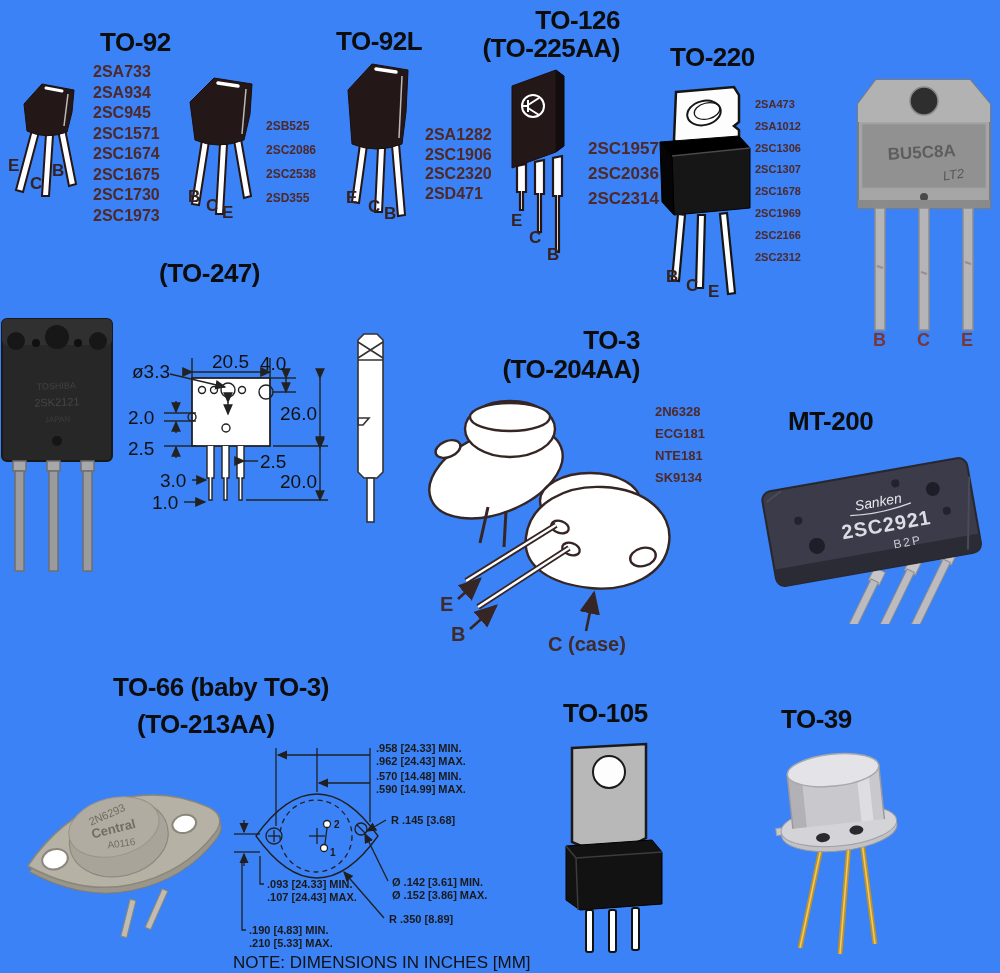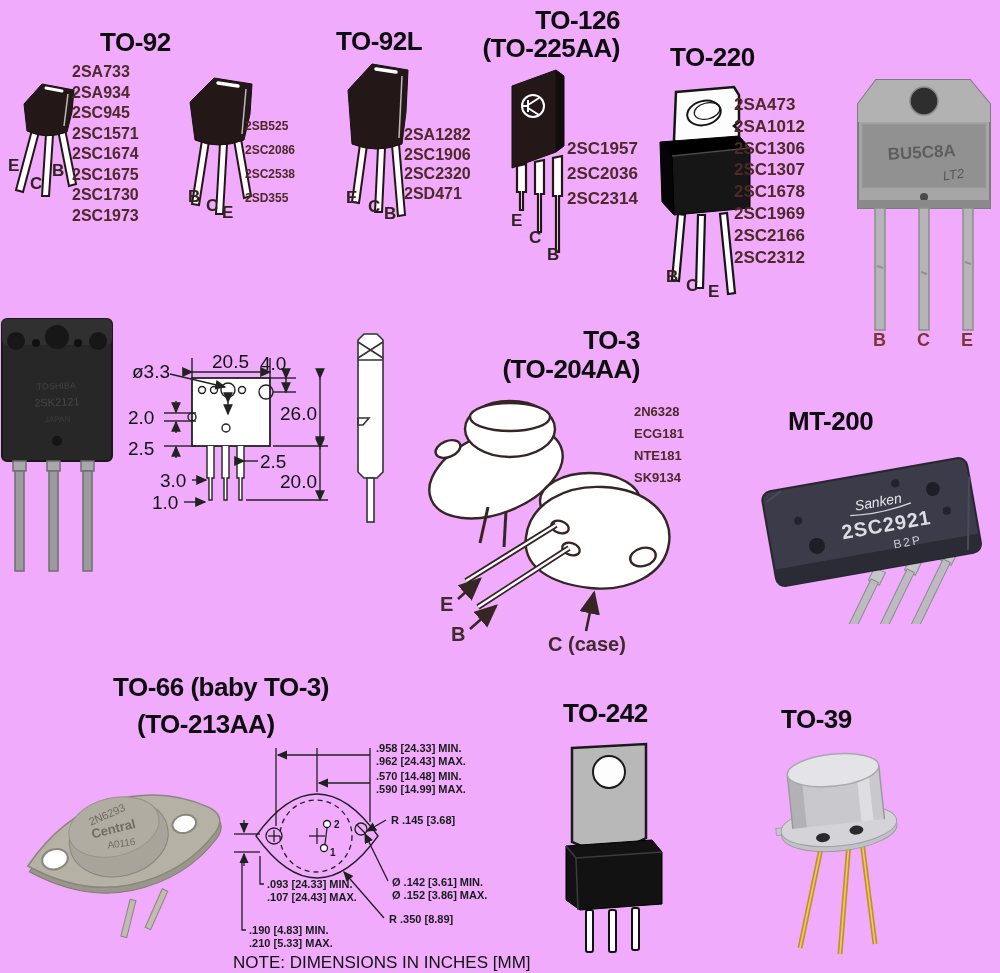--- a/index.html
+++ b/index.html
@@ -1,22 +1,22 @@
 <!DOCTYPE html>
 <html><head>
 <meta charset="utf-8">
 <style>
   html,body{margin:0;padding:0;background:#ffffff;}
-  #stage{position:relative;width:1000px;height:973px;background:#f0abfc;overflow:hidden;
+  #stage{position:relative;width:1000px;height:973px;background:#3b82f6;overflow:hidden;
          font-family:"Liberation Sans",sans-serif;}
   .abs{position:absolute;}
   .h1{font-size:26px;font-weight:700;color:#0d0d0d;letter-spacing:-0.5px;white-space:nowrap;}
   .hc{text-align:right;}
   .plist{color:#4e2929;font-weight:700;white-space:nowrap;}
-  .pl{display:block;}
+  .pl{display:block;margin-left:21px;}
   .note{font-size:17px;font-weight:400;color:#111;}
   svg text{font-family:"Liberation Sans",sans-serif;}
 </style>
 </head>
 <body>
 
 <div id="stage">
 
   <div class="abs h1" style="left:100px;top:27px">TO-92</div>
 
@@ -126,21 +126,21 @@
     <path d="M26,74 L104,66" stroke="#4a4a4a" stroke-width="1.5"></path>
 
     <path d="M32,132 L26,198 L33,199 L39,133 Z" fill="#fff" stroke="#151515" stroke-width="2.2"></path>
     <path d="M52,133 L50,206 L57,206 L59,133 Z" fill="#fff" stroke="#151515" stroke-width="2.2"></path>
     <path d="M74,132 L82,212 L89,211 L81,131 Z" fill="#fff" stroke="#151515" stroke-width="2.2"></path>
     <text x="20" y="200" font-size="17" font-weight="bold" fill="#332222">B</text>
     <text x="40" y="209" font-size="17" font-weight="bold" fill="#332222">C</text>
     <text x="62" y="215" font-size="17" font-weight="bold" fill="#332222">E</text>
   </svg>
 
-  <div class="abs plist" style="left:734px;top:94px;font-size:17px;line-height:21.8px">
+  <div class="abs plist" style="left:734px;top:94px;font-size:11px;line-height:21.8px">
     <span class="pl">2SA473</span>
     <span class="pl">2SA1012</span>
     <span class="pl">2SC1306</span>
     <span class="pl">2SC1307</span>
     <span class="pl">2SC1678</span>
     <span class="pl">2SC1969</span>
     <span class="pl">2SC2166</span>
     <span class="pl">2SC2312</span>
   </div>
 
@@ -162,20 +162,21 @@
       <rect x="67" y="142" width="10" height="122" fill="#b5b5b7" stroke="#8d8d8f" stroke-width="1.5"></rect>
       <rect x="111" y="142" width="10" height="122" fill="#b5b5b7" stroke="#8d8d8f" stroke-width="1.5"></rect>
       <path d="M25,200 L31,202 M69,206 L75,208 M113,196 L119,198" stroke="#9a8a9a" stroke-width="2"></path>
     </g>
     <text x="21" y="280" font-size="18" font-weight="bold" fill="#7a3535">B</text>
     <text x="65" y="280" font-size="18" font-weight="bold" fill="#7a3535">C</text>
     <text x="109" y="280" font-size="18" font-weight="bold" fill="#7a3535">E</text>
   </svg>
 
   <div class="abs hc" style="left:125px;top:260px;width:135px">
+    <div class="h1" style="margin-top:-2px">(TO-247)</div>
   </div>
 
   <svg class="abs" style="left:0px;top:315px" width="114" height="262" viewBox="0 0 114 262">
     <rect x="2" y="4" width="110" height="142" rx="5" fill="#272727" stroke="#191919" stroke-width="2"></rect>
     <rect x="2" y="4" width="110" height="26" rx="5" fill="#303030"></rect>
     <circle cx="16" cy="26" r="9" fill="#171717"></circle>
     <circle cx="57" cy="22" r="12" fill="#171717"></circle>
     <circle cx="36" cy="28" r="4" fill="#101010"></circle>
     <circle cx="78" cy="28" r="4" fill="#101010"></circle>
     <circle cx="98" cy="26" r="9" fill="#171717"></circle>
@@ -442,21 +443,21 @@
       <text x="41" y="165">.107 [24.43] MAX.</text>
       <text x="23" y="198">.190 [4.83] MIN.</text>
       <text x="23" y="211">.210 [5.33] MAX.</text>
       <text x="108" y="92" font-size="10">2</text>
       <text x="104" y="120" font-size="10">1</text>
     </g>
   </svg>
 
   <div class="abs note" style="left:233px;top:953px">NOTE: DIMENSIONS IN INCHES [MM]</div>
 
-  <div class="abs h1" style="left:563px;top:698px">TO-242</div>
+  <div class="abs h1" style="left:563px;top:698px">TO-105</div>
 
   <svg class="abs" style="left:552px;top:738px" width="118" height="222" viewBox="0 0 118 222">
     <path d="M20,10 L94,6 L94,100 L82,106 L82,118 L34,122 L34,110 L20,104 Z" fill="#b8b8b8" stroke="#1a1a1a" stroke-width="2.5"></path>
     <circle cx="57" cy="34" r="16" fill="#fdfdfd" stroke="#1a1a1a" stroke-width="2"></circle>
     <path d="M14,108 L100,102 L110,114 L110,166 L28,172 L14,162 Z" fill="#121212" stroke="#000"></path>
     <path d="M14,108 L24,120 L110,114" stroke="#3c3c3c" stroke-width="1.5" fill="none"></path>
     <path d="M24,120 L26,172" stroke="#3c3c3c" stroke-width="1.5" fill="none"></path>
     <g>
       <rect x="34" y="172" width="7" height="42" rx="2" fill="#ffffff" stroke="#111" stroke-width="2"></rect>
       <rect x="57" y="172" width="7" height="42" rx="2" fill="#ffffff" stroke="#111" stroke-width="2"></rect>

